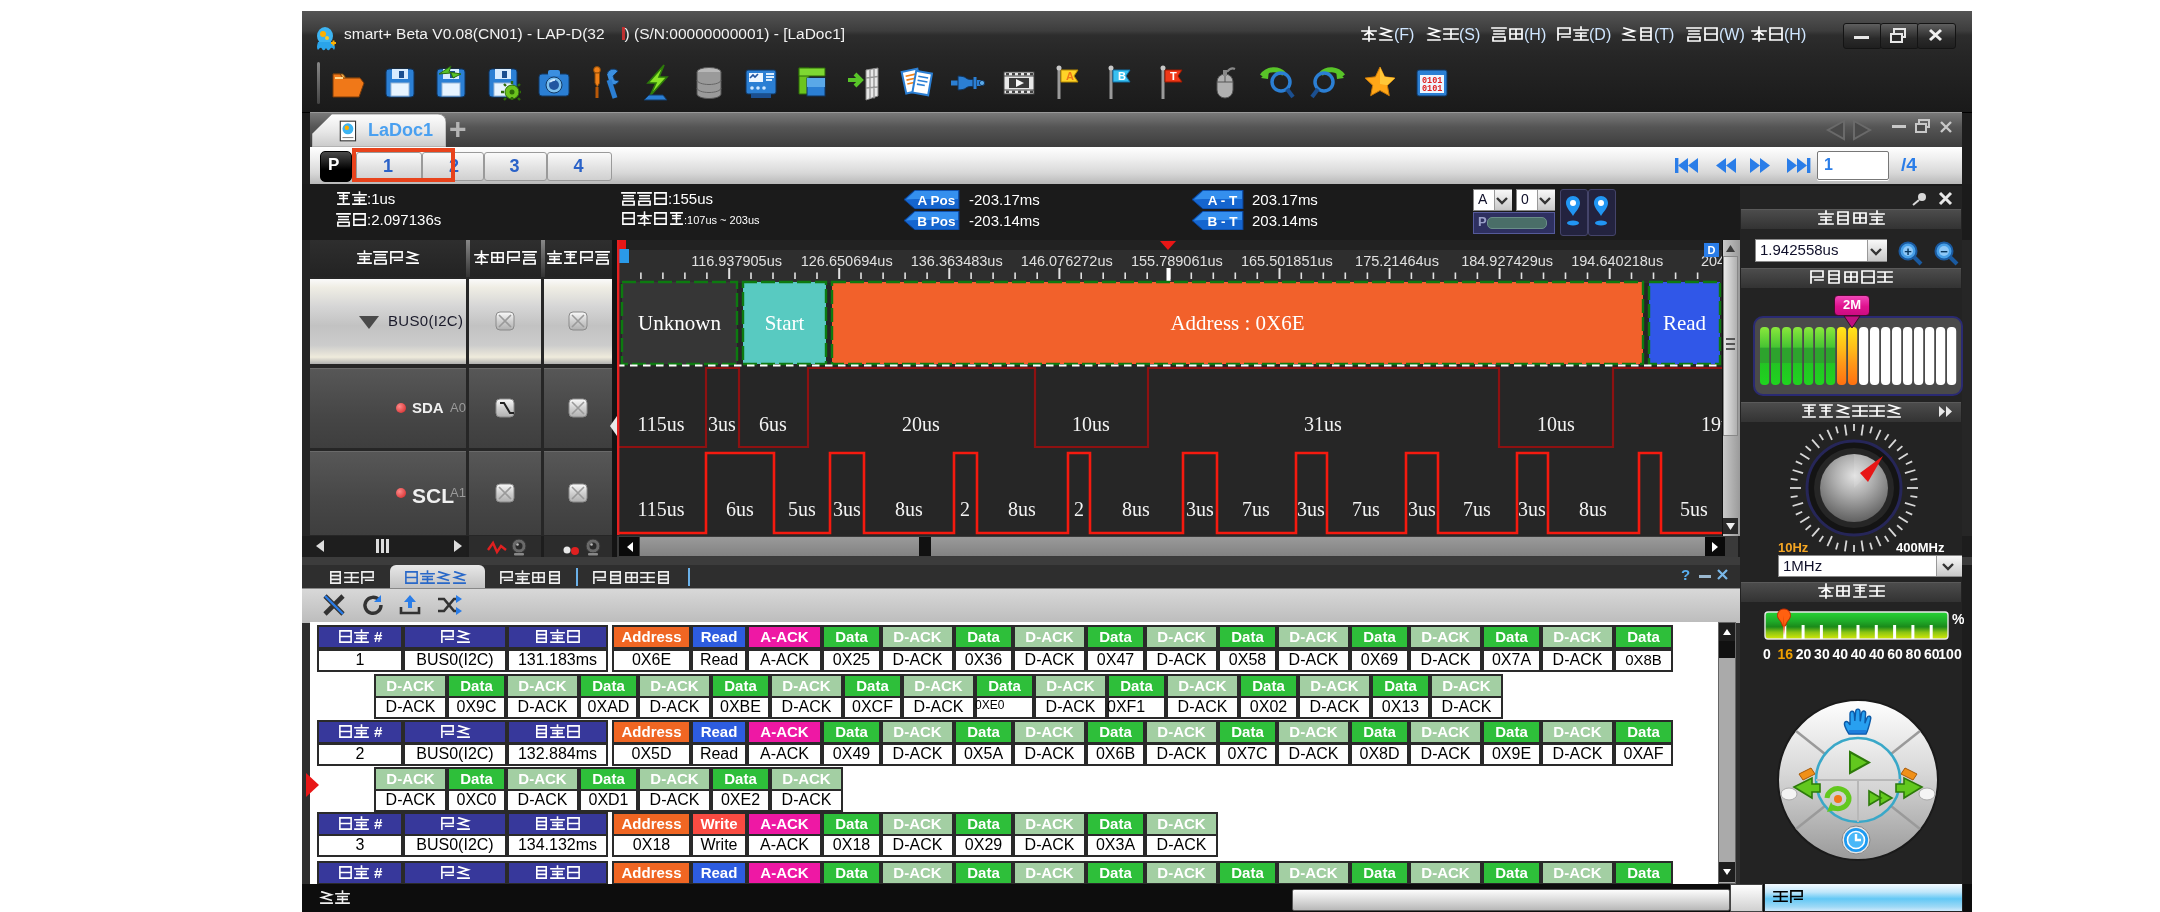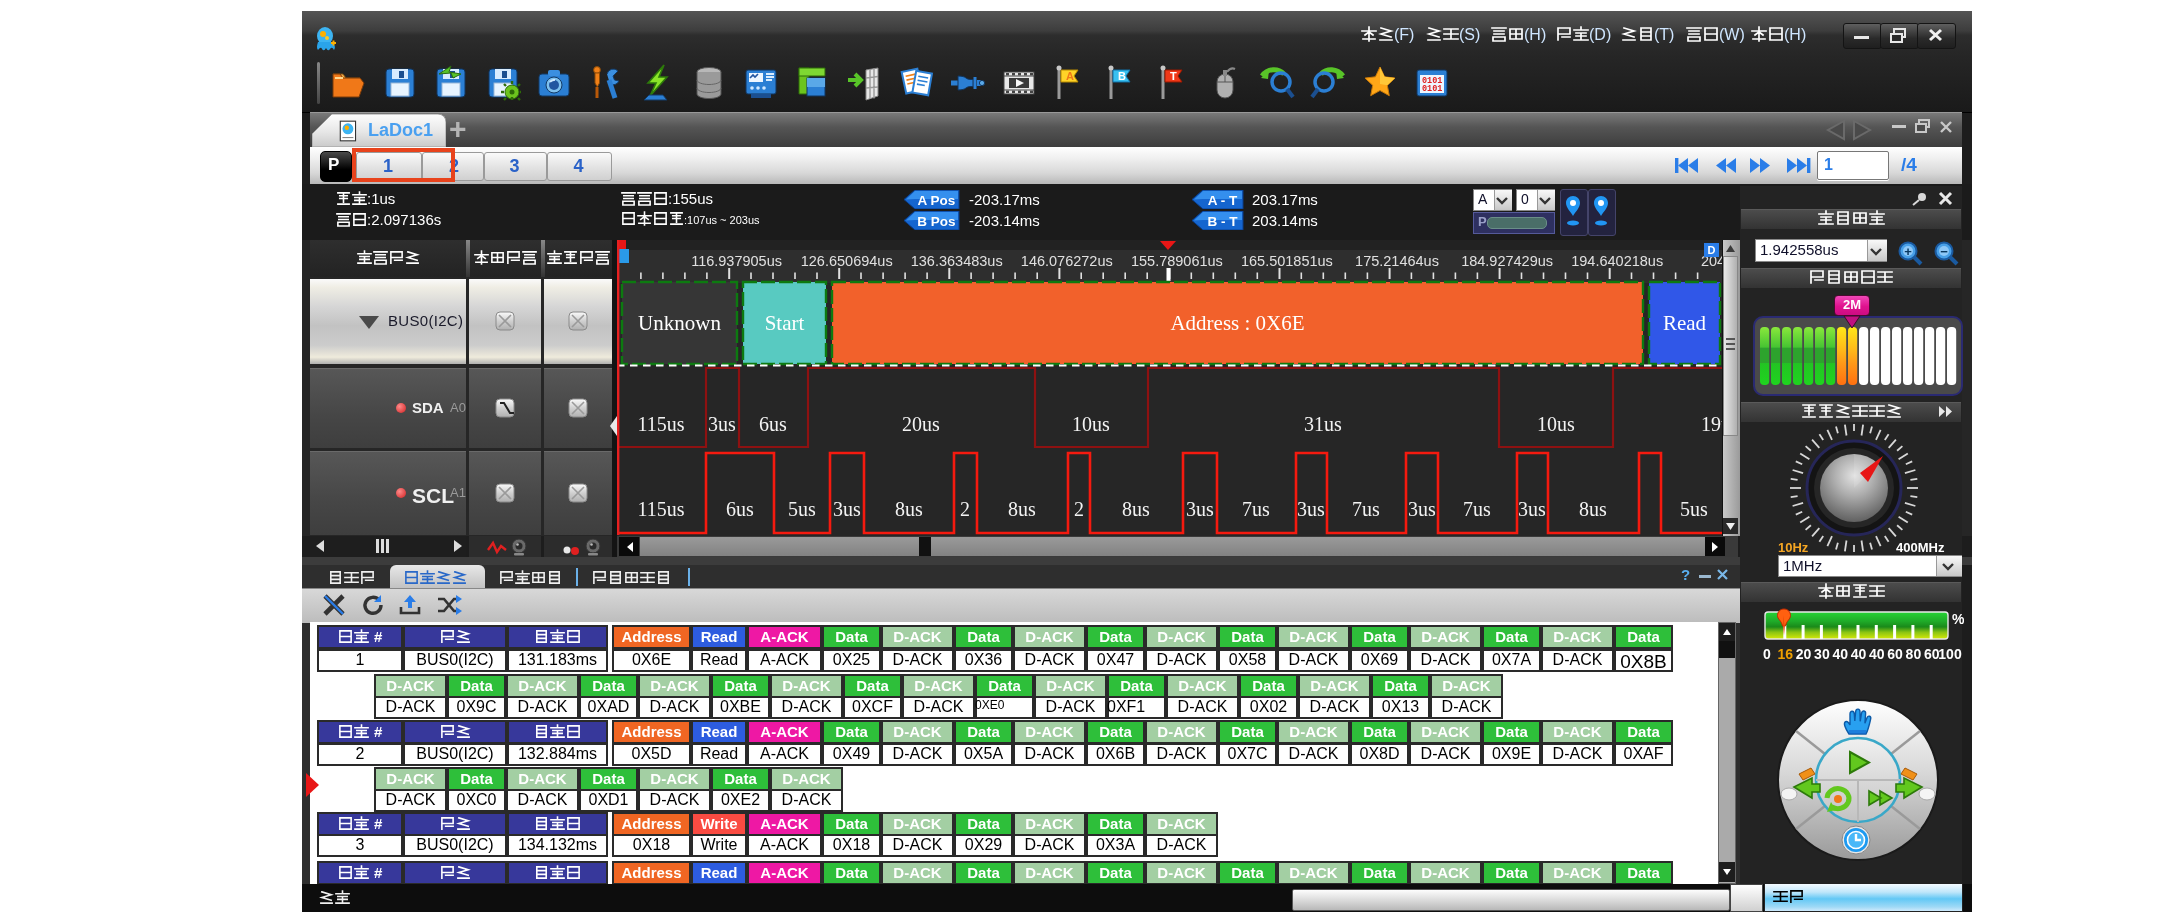--- a/index.html
+++ b/index.html
@@ -37,20 +37,21 @@
     </svg>
     <div style="position:absolute;left:302px;top:11px;width:1670px;height:901px;background:#1d1d1d;"></div>
     <div style="position:absolute;left:302px;top:11px;width:1670px;height:44px;background:linear-gradient(#555 0%,#3d3d3d 45%,#2d2d2d 55%,#262626 100%);"></div>
     <svg style="position:absolute;left:314px;top:26px" width="24" height="26" viewBox="0 0 24 26">
       <ellipse cx="11" cy="10" rx="8" ry="9" fill="#3db4f2"></ellipse>
       <path d="M4 16 Q2 22 4 24 Q7 20 8 23 Q10 26 12 22 Q14 26 16 23 Q18 20 20 24 Q22 21 19 16Z" fill="#2aa4ea"></path>
       <circle cx="9" cy="8" r="3" fill="#ffb000"></circle>
       <circle cx="13" cy="12" r="2" fill="#ffc820"></circle>
       <path d="M17 17h5M19.5 14.5v5" stroke="#ffb000" stroke-width="2"></path>
     </svg>
+    <div style="position:absolute;left:344px;top:25px;font-size:15.5px;color:#f2f2f2;white-space:nowrap;">smart+ Beta V0.08(CN01) - LAP-D(32<span style="display:inline-block;width:17px"></span><span style="display:inline-block;width:3px;height:13px;background:#c03030;vertical-align:-1px"></span>) (S/N:00000000001) - [LaDoc1]</div>
     <div style="position:absolute;left:1360px;top:26px;font-size:16px;color:#fff;white-space:nowrap;"><svg class="k" width="16" height="16" viewBox="0 0 16 16">
         <use href="#g2"></use>
       </svg><svg class="k" width="16" height="16" viewBox="0 0 16 16">
         <use href="#g6"></use>
       </svg><span style="color:#cfe6ff">(F)</span></div>
     <div style="position:absolute;left:1425px;top:26px;font-size:16px;color:#fff;white-space:nowrap;"><svg class="k" width="16" height="16" viewBox="0 0 16 16">
         <use href="#g6"></use>
       </svg><svg class="k" width="16" height="16" viewBox="0 0 16 16">
         <use href="#g3"></use>
       </svg><span style="color:#cfe6ff">(S)</span></div>
@@ -773,21 +774,21 @@
     <div style="position:absolute;left:1277px;top:651px;width:73px;text-align:center;font-size:16px;color:#000;white-space:nowrap;">D-ACK</div>
     <div style="position:absolute;left:1350px;top:649px;width:59px;height:23px;background:#fff;border:2px solid #2a2a2a;box-sizing:border-box;"></div>
     <div style="position:absolute;left:1350px;top:651px;width:59px;text-align:center;font-size:16px;color:#000;white-space:nowrap;">0X69</div>
     <div style="position:absolute;left:1409px;top:649px;width:73px;height:23px;background:#fff;border:2px solid #2a2a2a;box-sizing:border-box;"></div>
     <div style="position:absolute;left:1409px;top:651px;width:73px;text-align:center;font-size:16px;color:#000;white-space:nowrap;">D-ACK</div>
     <div style="position:absolute;left:1482px;top:649px;width:59px;height:23px;background:#fff;border:2px solid #2a2a2a;box-sizing:border-box;"></div>
     <div style="position:absolute;left:1482px;top:651px;width:59px;text-align:center;font-size:16px;color:#000;white-space:nowrap;">0X7A</div>
     <div style="position:absolute;left:1541px;top:649px;width:73px;height:23px;background:#fff;border:2px solid #2a2a2a;box-sizing:border-box;"></div>
     <div style="position:absolute;left:1541px;top:651px;width:73px;text-align:center;font-size:16px;color:#000;white-space:nowrap;">D-ACK</div>
     <div style="position:absolute;left:1614px;top:649px;width:59px;height:23px;background:#fff;border:2px solid #2a2a2a;box-sizing:border-box;"></div>
-    <div style="position:absolute;left:1614px;top:651px;width:59px;text-align:center;font-size:19px;color:#000;white-space:nowrap;">0X8B</div>
+    <div style="position:absolute;left:1614px;top:651px;width:59px;text-align:center;font-size:15px;color:#000;white-space:nowrap;">0X8B</div>
     <div style="position:absolute;left:374px;top:674px;width:73px;height:24px;background:#a3cfa3;border:2px solid #2a2a2a;box-sizing:border-box;"></div>
     <div style="position:absolute;left:374px;top:677px;width:73px;text-align:center;font-size:15px;font-weight:bold;color:#fff;white-space:nowrap;overflow:hidden;">D-ACK</div>
     <div style="position:absolute;left:447px;top:674px;width:59px;height:24px;background:#2ebf3a;border:2px solid #2a2a2a;box-sizing:border-box;"></div>
     <div style="position:absolute;left:447px;top:677px;width:59px;text-align:center;font-size:15px;font-weight:bold;color:#fff;white-space:nowrap;overflow:hidden;">Data</div>
     <div style="position:absolute;left:506px;top:674px;width:73px;height:24px;background:#a3cfa3;border:2px solid #2a2a2a;box-sizing:border-box;"></div>
     <div style="position:absolute;left:506px;top:677px;width:73px;text-align:center;font-size:15px;font-weight:bold;color:#fff;white-space:nowrap;overflow:hidden;">D-ACK</div>
     <div style="position:absolute;left:579px;top:674px;width:59px;height:24px;background:#2ebf3a;border:2px solid #2a2a2a;box-sizing:border-box;"></div>
     <div style="position:absolute;left:579px;top:677px;width:59px;text-align:center;font-size:15px;font-weight:bold;color:#fff;white-space:nowrap;overflow:hidden;">Data</div>
     <div style="position:absolute;left:638px;top:674px;width:73px;height:24px;background:#a3cfa3;border:2px solid #2a2a2a;box-sizing:border-box;"></div>
     <div style="position:absolute;left:638px;top:677px;width:73px;text-align:center;font-size:15px;font-weight:bold;color:#fff;white-space:nowrap;overflow:hidden;">D-ACK</div>

